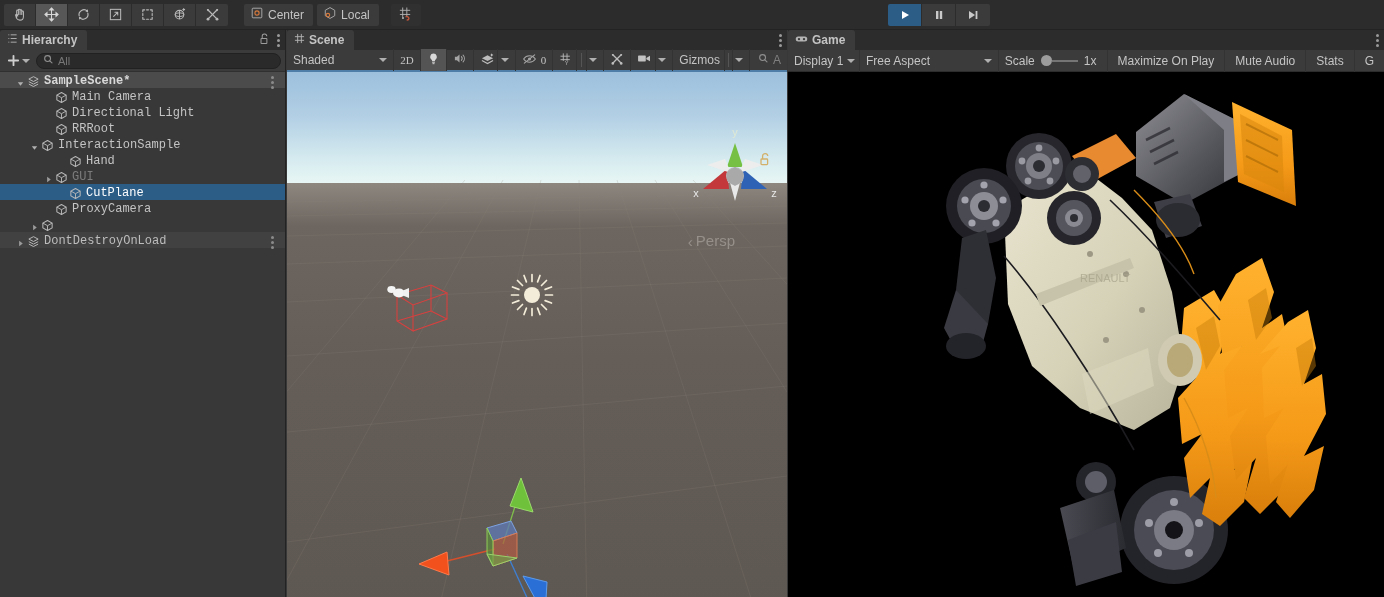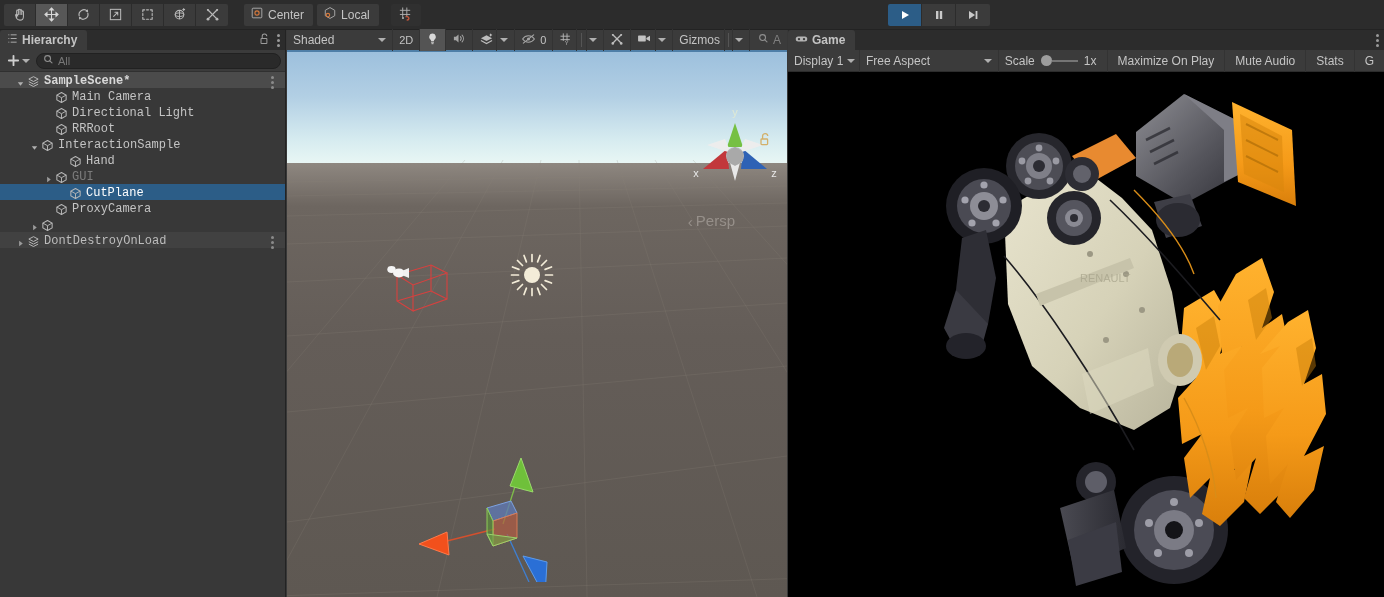--- a/index.html
+++ b/index.html
@@ -129,21 +129,21 @@
   .ground { position: absolute; left: 0; top: 111px; width: 500px; height: 434px;
             background: linear-gradient(to bottom, #8e8780 0%, #6d6660 10%, #645d58 40%, #5e5852 100%); }
   .grid-svg { position: absolute; left: 0; top: 108px; width: 500px; height: 437px; }
 
   .persp-label { position: absolute; right: 52px; top: 160px; font-size: 15px; color: #b9b3ad; opacity: .55; }
   .lock-gizmo { position: absolute; right: 16px; top: 81px; }
 
   
   #game { left: 788px; top: 30px; width: 596px; height: 567px; background: #383838; }
   .game-canvas { position: relative; width: 596px; height: 545px; background: #000; overflow: hidden; }
-  .mini { font-size: 11px; }
+  .mini { font-size: 11px; font-family: Liberation Serif, serif; }
 </style>
 </head>
 <body>
 
 <div id="app">
 
   <div class="top-toolbar">
 
     <div class="tool-group">
       <div class="tbtn">
@@ -449,20 +449,39 @@
           <span class="kebab rowkebab">
             <i></i>
             <i></i>
             <i></i>
           </span>
         </div>
       </div>
   </div>
 
   <div class="panel" id="scene">
+    <div class="tabstrip">
+      <div class="tab">
+        <span>
+          <svg width="11" height="11" viewBox="0 0 12 12">
+              <g stroke="#b3b3b3" stroke-width="1" fill="none">
+                <path d="M4 1v10M8 1v10M1 4h10M1 8h10"></path>
+              </g>
+            </svg>
+        </span>
+        <span>Scene</span>
+      </div>
+      <div class="tab-right">
+        <span class="kebab">
+            <i></i>
+            <i></i>
+            <i></i>
+          </span>
+      </div>
+    </div>
 
     <div class="view-toolbar">
       <div class="vt-item" style="width:120px;justify-content:space-between;">
         <span>Shaded</span>
         <span class="caret"></span>
       </div>
       <div class="vt-item">
         <span class="mini">2D</span>
       </div>
       <div class="vt-item on">

